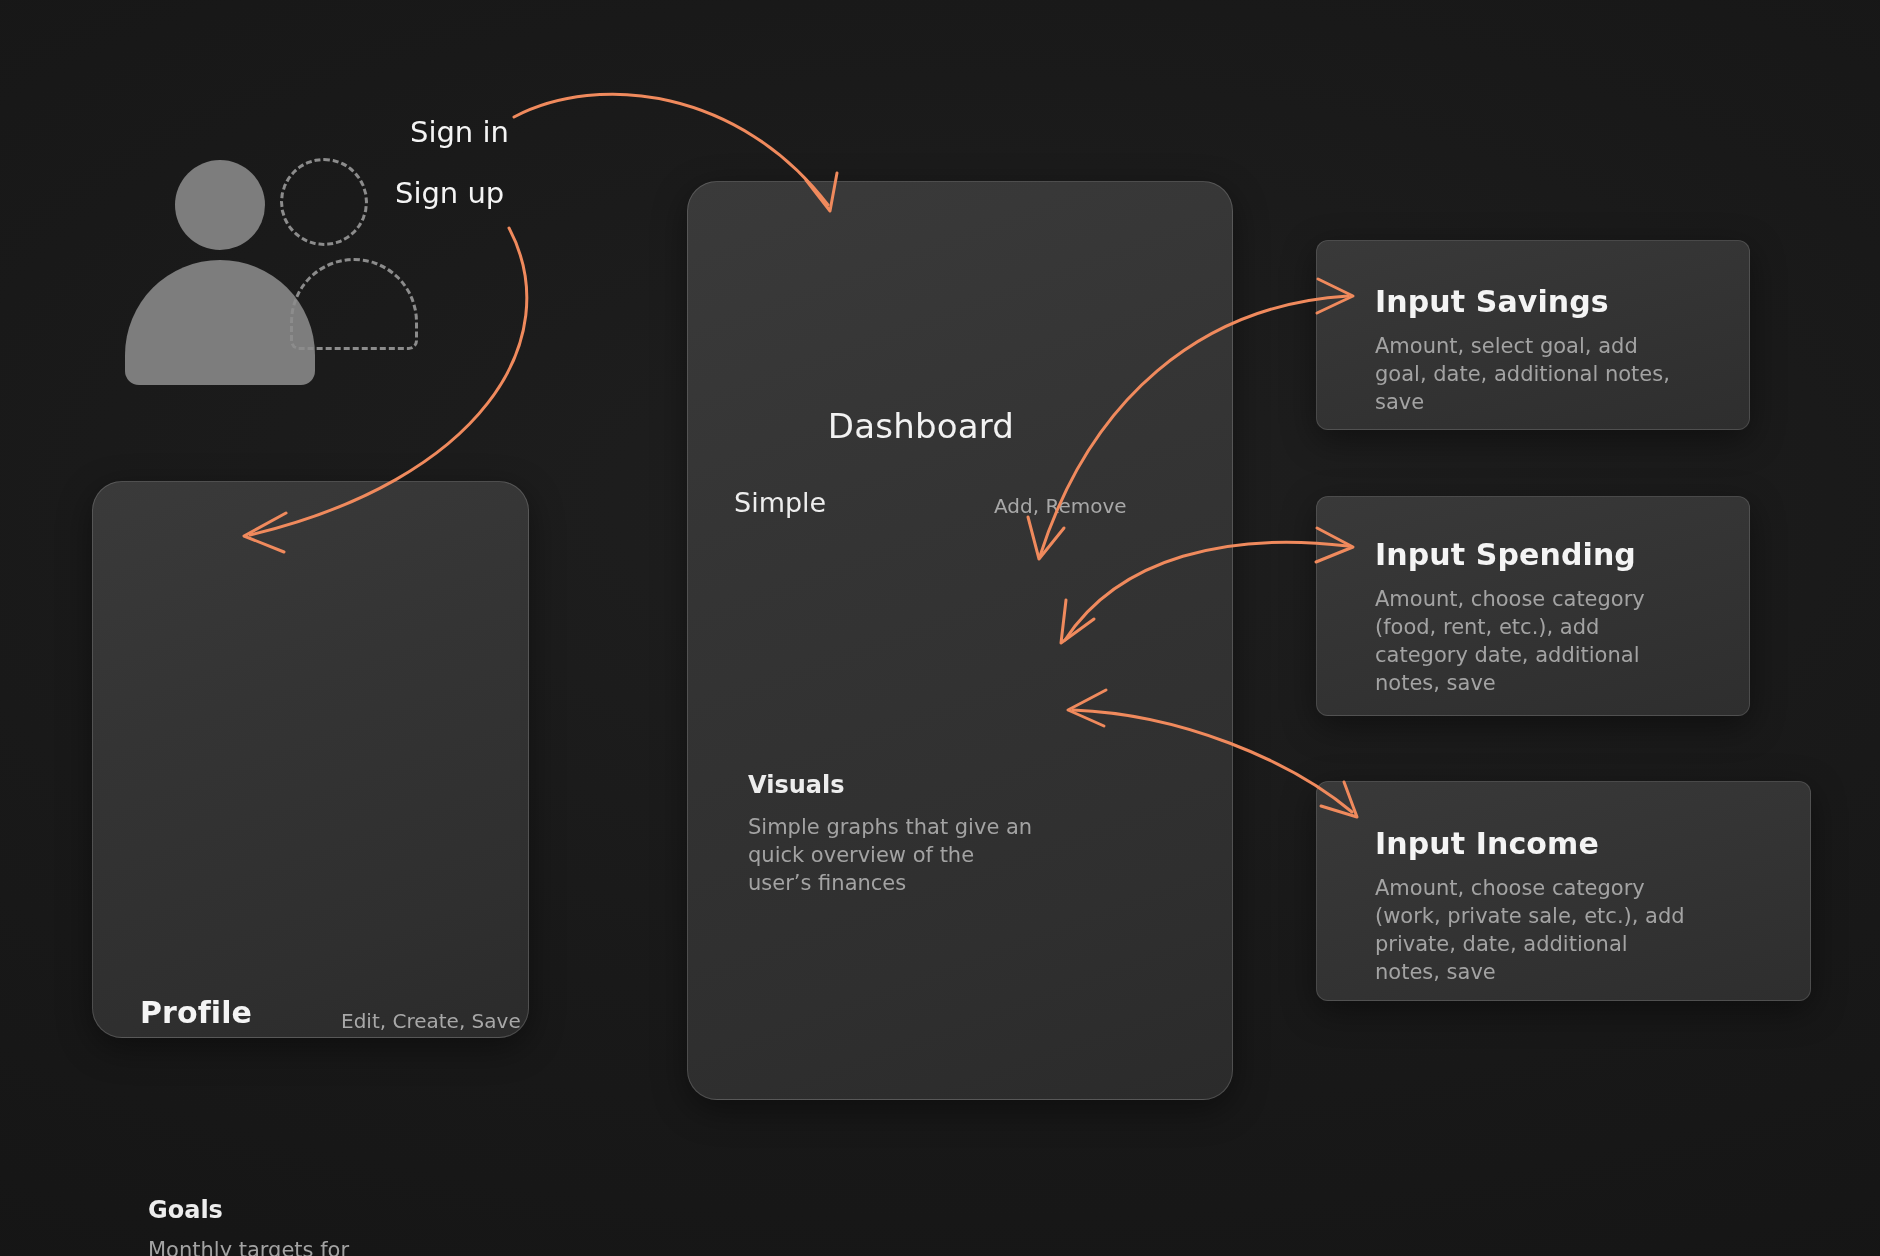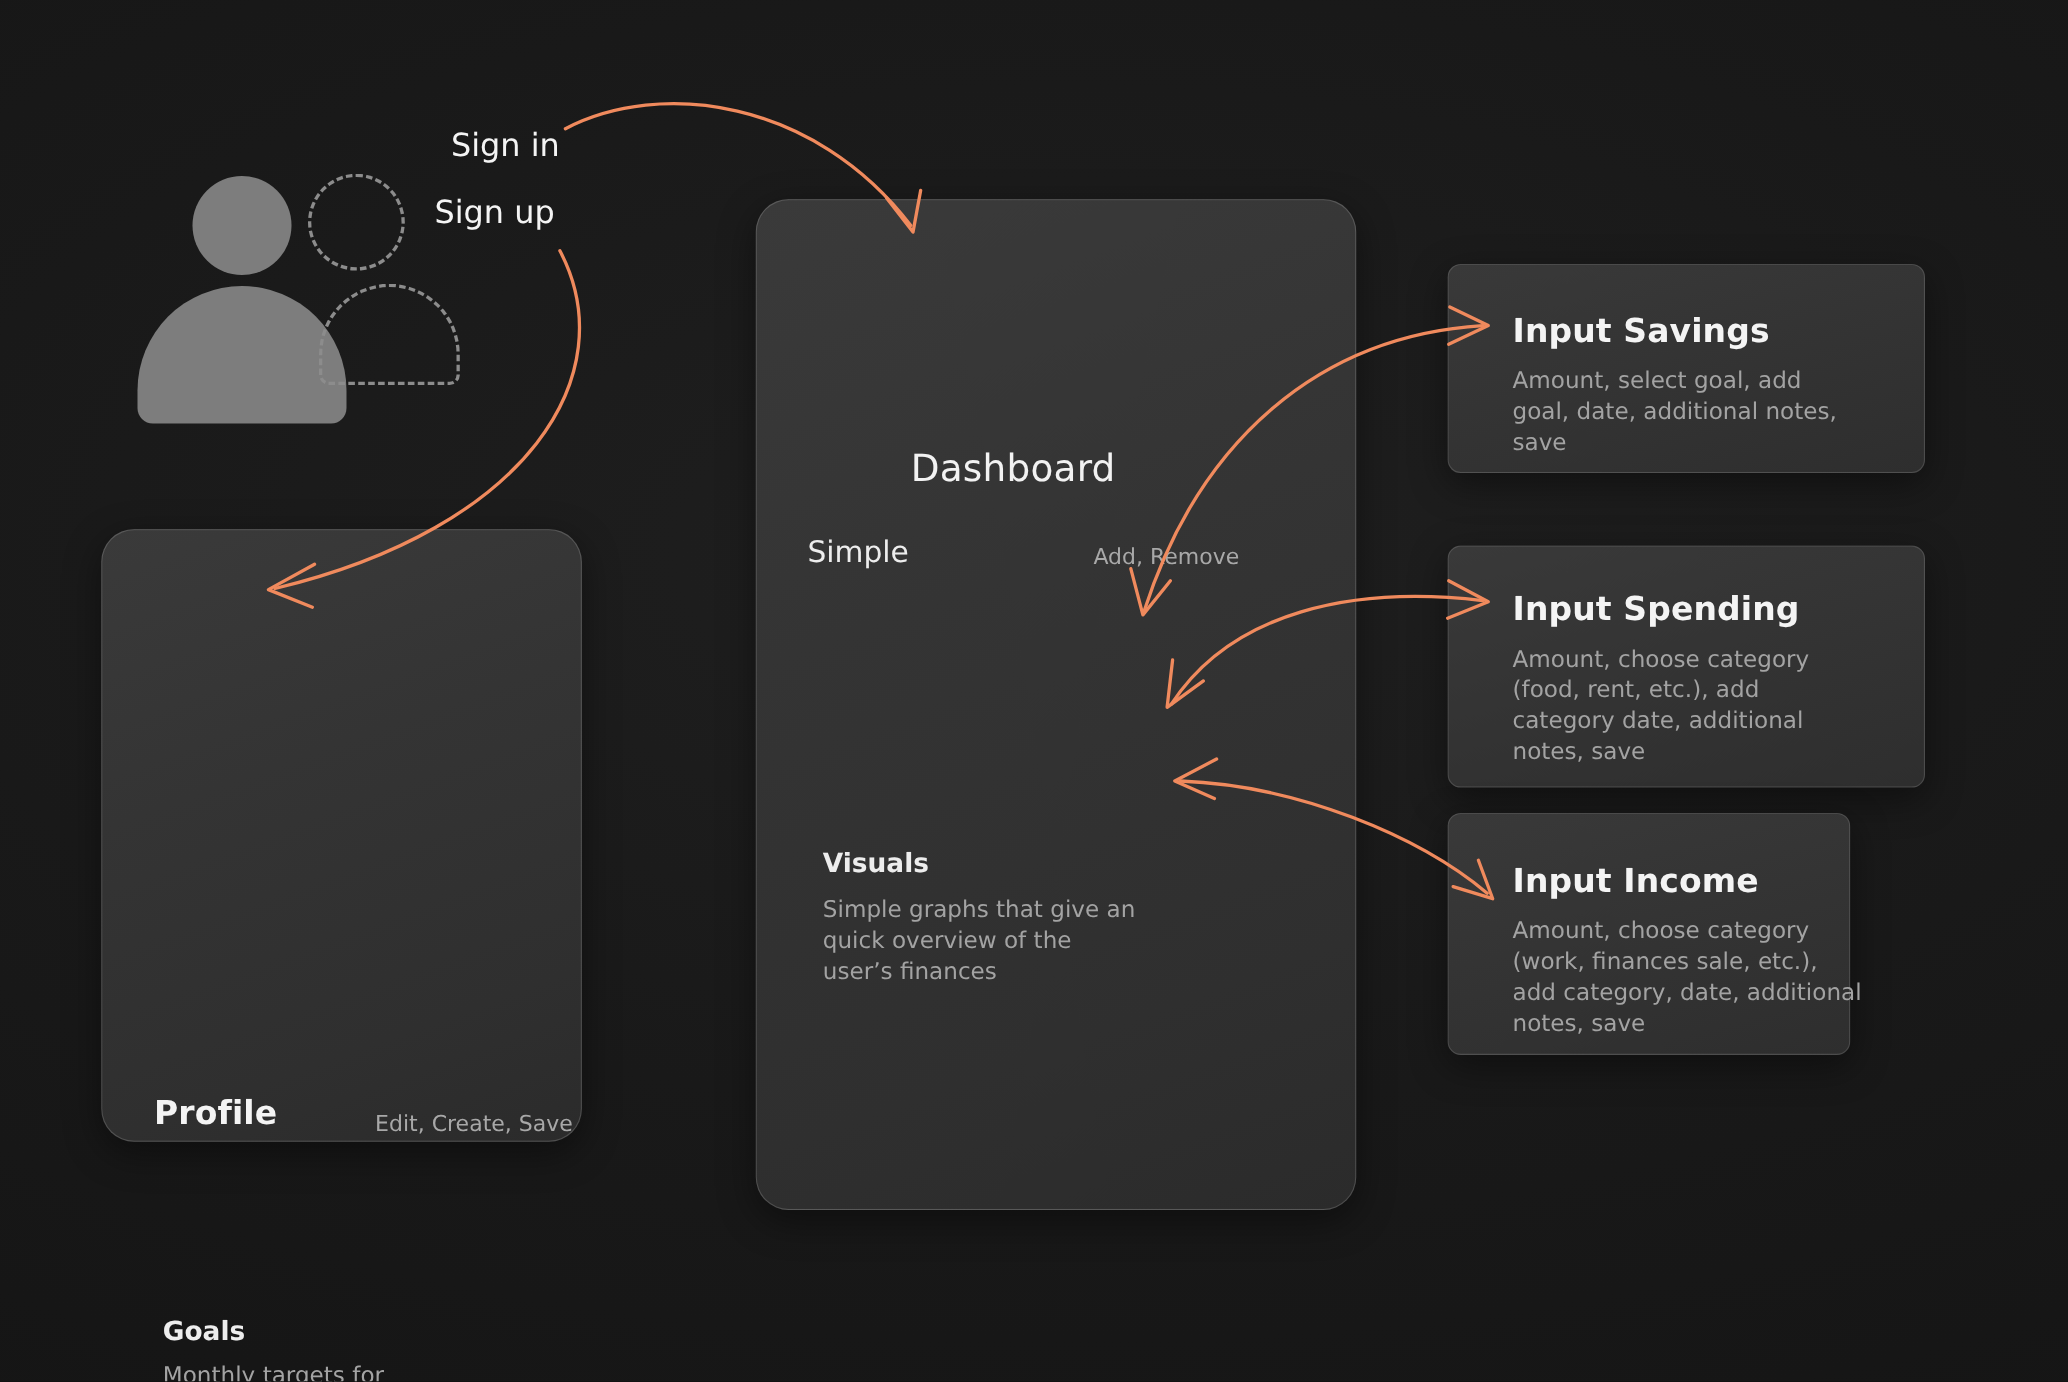--- a/index.html
+++ b/index.html
@@ -142,23 +142,23 @@
   <div class="card small" style="left:1316px; top:240px; width:434px; height:190px;">
     <div class="title-card" style="position:absolute; left:58px; top:43px;">Input Savings</div>
     <div class="desc" style="position:absolute; left:58px; top:92px; width:315px;">Amount, select goal, add goal, date, additional notes, save</div>
   </div>
 
   <div class="card small" style="left:1316px; top:496px; width:434px; height:220px;">
     <div class="title-card" style="position:absolute; left:58px; top:40px;">Input Spending</div>
     <div class="desc" style="position:absolute; left:58px; top:89px; width:320px;">Amount, choose category (food, rent, etc.), add category date, additional notes, save</div>
   </div>
 
-  <div class="card small" style="left:1316px; top:739px; width:366px; height:220px;">
+  <div class="card small" style="left:1316px; top:781px; width:495px; height:220px;">
     <div class="title-card" style="position:absolute; left:58px; top:44px;">Input Income</div>
-    <div class="desc" style="position:absolute; left:58px; top:93px; width:320px;">Amount, choose category (work, finances sale, etc.), add category, date, additional notes, save</div>
+    <div class="desc" style="position:absolute; left:58px; top:93px; width:320px;">Amount, choose category (work, private sale, etc.), add private, date, additional notes, save</div>
   </div>
 
   <svg id="arrow-layer" viewBox="0 0 1880 1256">
 
     <g>
       <path class="arrow-path" d="M 514 117 C 600 72, 740 90, 828 205"></path>
       <path class="arrow-head" d="M 806 180 L 830 211 L 837 173"></path>
     </g>
 
     <g>

